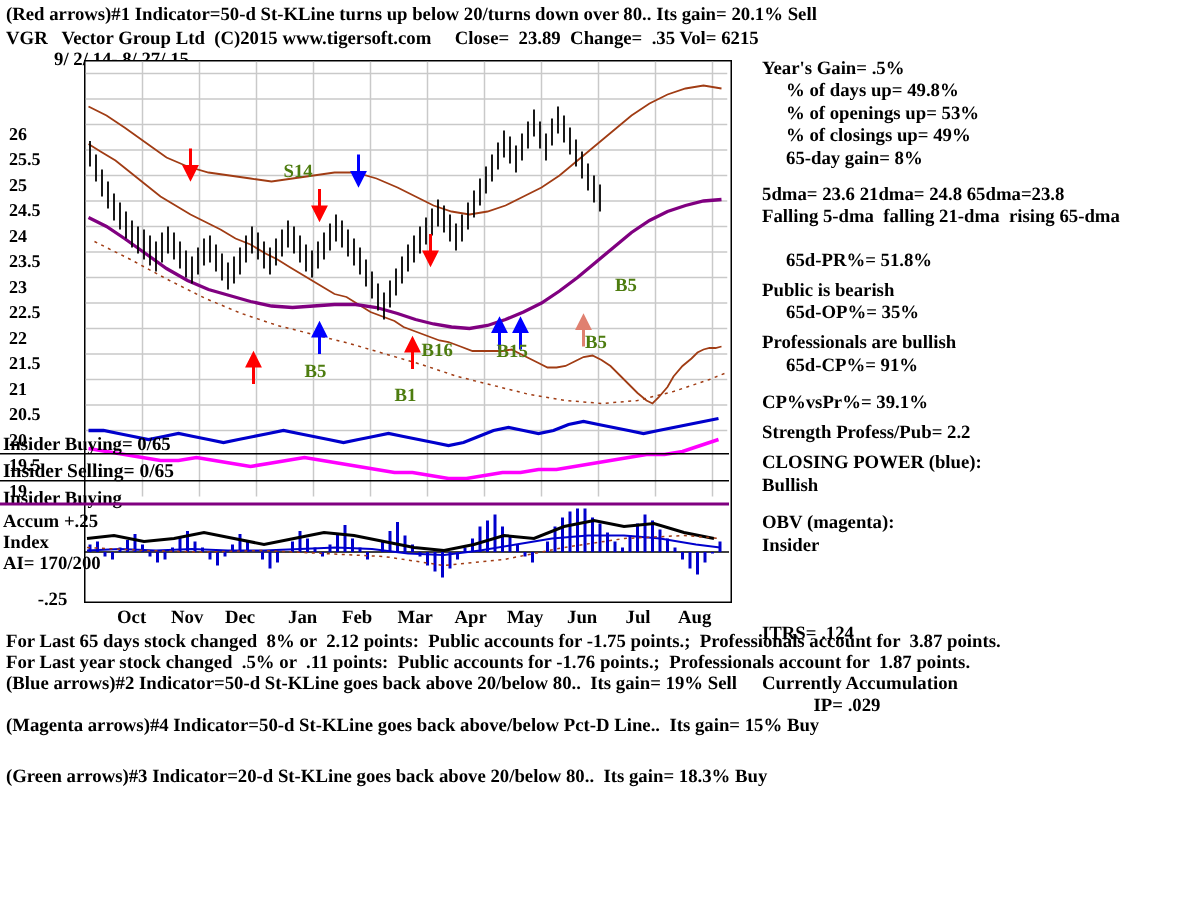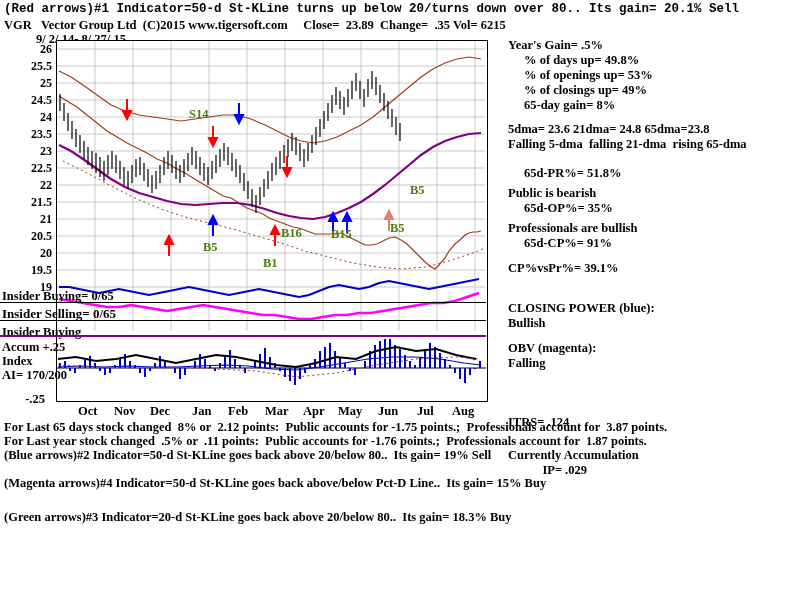--- a/index.html
+++ b/index.html
@@ -4,31 +4,31 @@
 <style>
   html,body{margin:0;padding:0;}
   body{width:800px;height:600px;background:#ffffff;font-family:"Liberation Serif",serif;overflow:hidden;}
   #root{position:relative;width:800px;height:600px;}
   .t{position:absolute;white-space:pre;color:#000;}
   .hdr{font-size:12.5px;font-weight:bold;}
   .bold{font-weight:bold;}
   .rt{font-size:12.5px;font-weight:bold;}
   #plot{position:absolute;left:56px;top:40px;width:430px;height:360px;background:#ffffff;border:1px solid #000;}
   #plotsvg{position:absolute;left:0;top:0;}
-  .ylab{position:absolute;font-size:12px;font-weight:bold;text-align:right;width:46px;color:#000;}
+  .ylab{position:absolute;font-size:12px;font-weight:bold;text-align:left;width:46px;color:#000;margin-top:40px;}
   .xlab{position:absolute;font-size:12.5px;font-weight:bold;color:#000;}
   .ann{position:absolute;font-size:12.5px;font-weight:bold;color:#4d7c0f;}
   .sep{position:absolute;background:#000;}
 </style>
 </head>
 <body>
 
 <div id="root">
 
-  <div class="t hdr" style="left:4px;top:2px;font-family:Liberation Mono, monospace;">(Red arrows)#1 Indicator=50-d St-KLine turns up below 20/turns down over 80.. Its gain= 20.1% Sell</div>
+  <div class="t hdr" style="left:4px;top:2px;">(Red arrows)#1 Indicator=50-d St-KLine turns up below 20/turns down over 80.. Its gain= 20.1% Sell</div>
   <div class="t hdr" style="left:4px;top:18px;">VGR   Vector Group Ltd  (C)2015 www.tigersoft.com     Close=  23.89  Change=  .35 Vol= 6215</div>
   <div class="t hdr" style="left:36px;top:32px;">9/ 2/ 14- 8/ 27/ 15</div>
 
   <div id="plot">
     <svg id="plotsvg" width="428" height="358" viewBox="0 0 428 358">
 
       <g stroke="#c9c9c9" stroke-width="1">
         <line x1="0" y1="8" x2="428" y2="8"></line>
           <line x1="0" y1="25" x2="428" y2="25"></line>
         <line x1="0" y1="42" x2="428" y2="42"></line>
@@ -199,24 +199,25 @@
   <div class="t rt" style="left:508px;top:122px;">5dma= 23.6 21dma= 24.8 65dma=23.8</div>
   <div class="t rt" style="left:508px;top:137px;">Falling 5-dma  falling 21-dma  rising 65-dma</div>
 
   <div class="t rt" style="left:524px;top:166px;">65d-PR%= 51.8%</div>
   <div class="t rt" style="left:508px;top:186px;">Public is bearish</div>
   <div class="t rt" style="left:524px;top:201px;">65d-OP%= 35%</div>
   <div class="t rt" style="left:508px;top:221px;">Professionals are bullish</div>
   <div class="t rt" style="left:524px;top:236px;">65d-CP%= 91%</div>
 
   <div class="t rt" style="left:508px;top:261px;">CP%vsPr%= 39.1%</div>
+  <div class="t rt" style="left:508px;top:281px;">Strength Profess/Pub= 2.2</div>
   <div class="t rt" style="left:508px;top:301px;">CLOSING POWER (blue):</div>
   <div class="t rt" style="left:508px;top:316px;">Bullish</div>
   <div class="t rt" style="left:508px;top:341px;">OBV (magenta):</div>
-  <div class="t rt" style="left:508px;top:356px;">Falling</div>
+  <div class="t rt" style="left:508px;top:356px;">Insider</div>
   <div class="t rt" style="left:508px;top:415px;">ITRS= .124</div>
   <div class="t rt" style="left:508px;top:448px;">Currently Accumulation</div>
   <div class="t rt" style="left:508px;top:463px;">           IP= .029</div>
 
   <div class="t bold" style="left:4px;top:420px;font-size:12.5px;">For Last 65 days stock changed  8% or  2.12 points:  Public accounts for -1.75 points.;  Professionals account for  3.87 points.</div>
   <div class="t bold" style="left:4px;top:434px;font-size:12.5px;">For Last year stock changed  .5% or  .11 points:  Public accounts for -1.76 points.;  Professionals account for  1.87 points.</div>
   <div class="t bold" style="left:4px;top:448px;font-size:12.5px;">(Blue arrows)#2 Indicator=50-d St-KLine goes back above 20/below 80..  Its gain= 19% Sell</div>
   <div class="t bold" style="left:4px;top:462px;font-size:12.5px;margin-top:48px;">(Green arrows)#3 Indicator=20-d St-KLine goes back above 20/below 80..  Its gain= 18.3% Buy</div>
   <div class="t bold" style="left:4px;top:476px;font-size:12.5px;">(Magenta arrows)#4 Indicator=50-d St-KLine goes back above/below Pct-D Line..  Its gain= 15% Buy</div>
 

